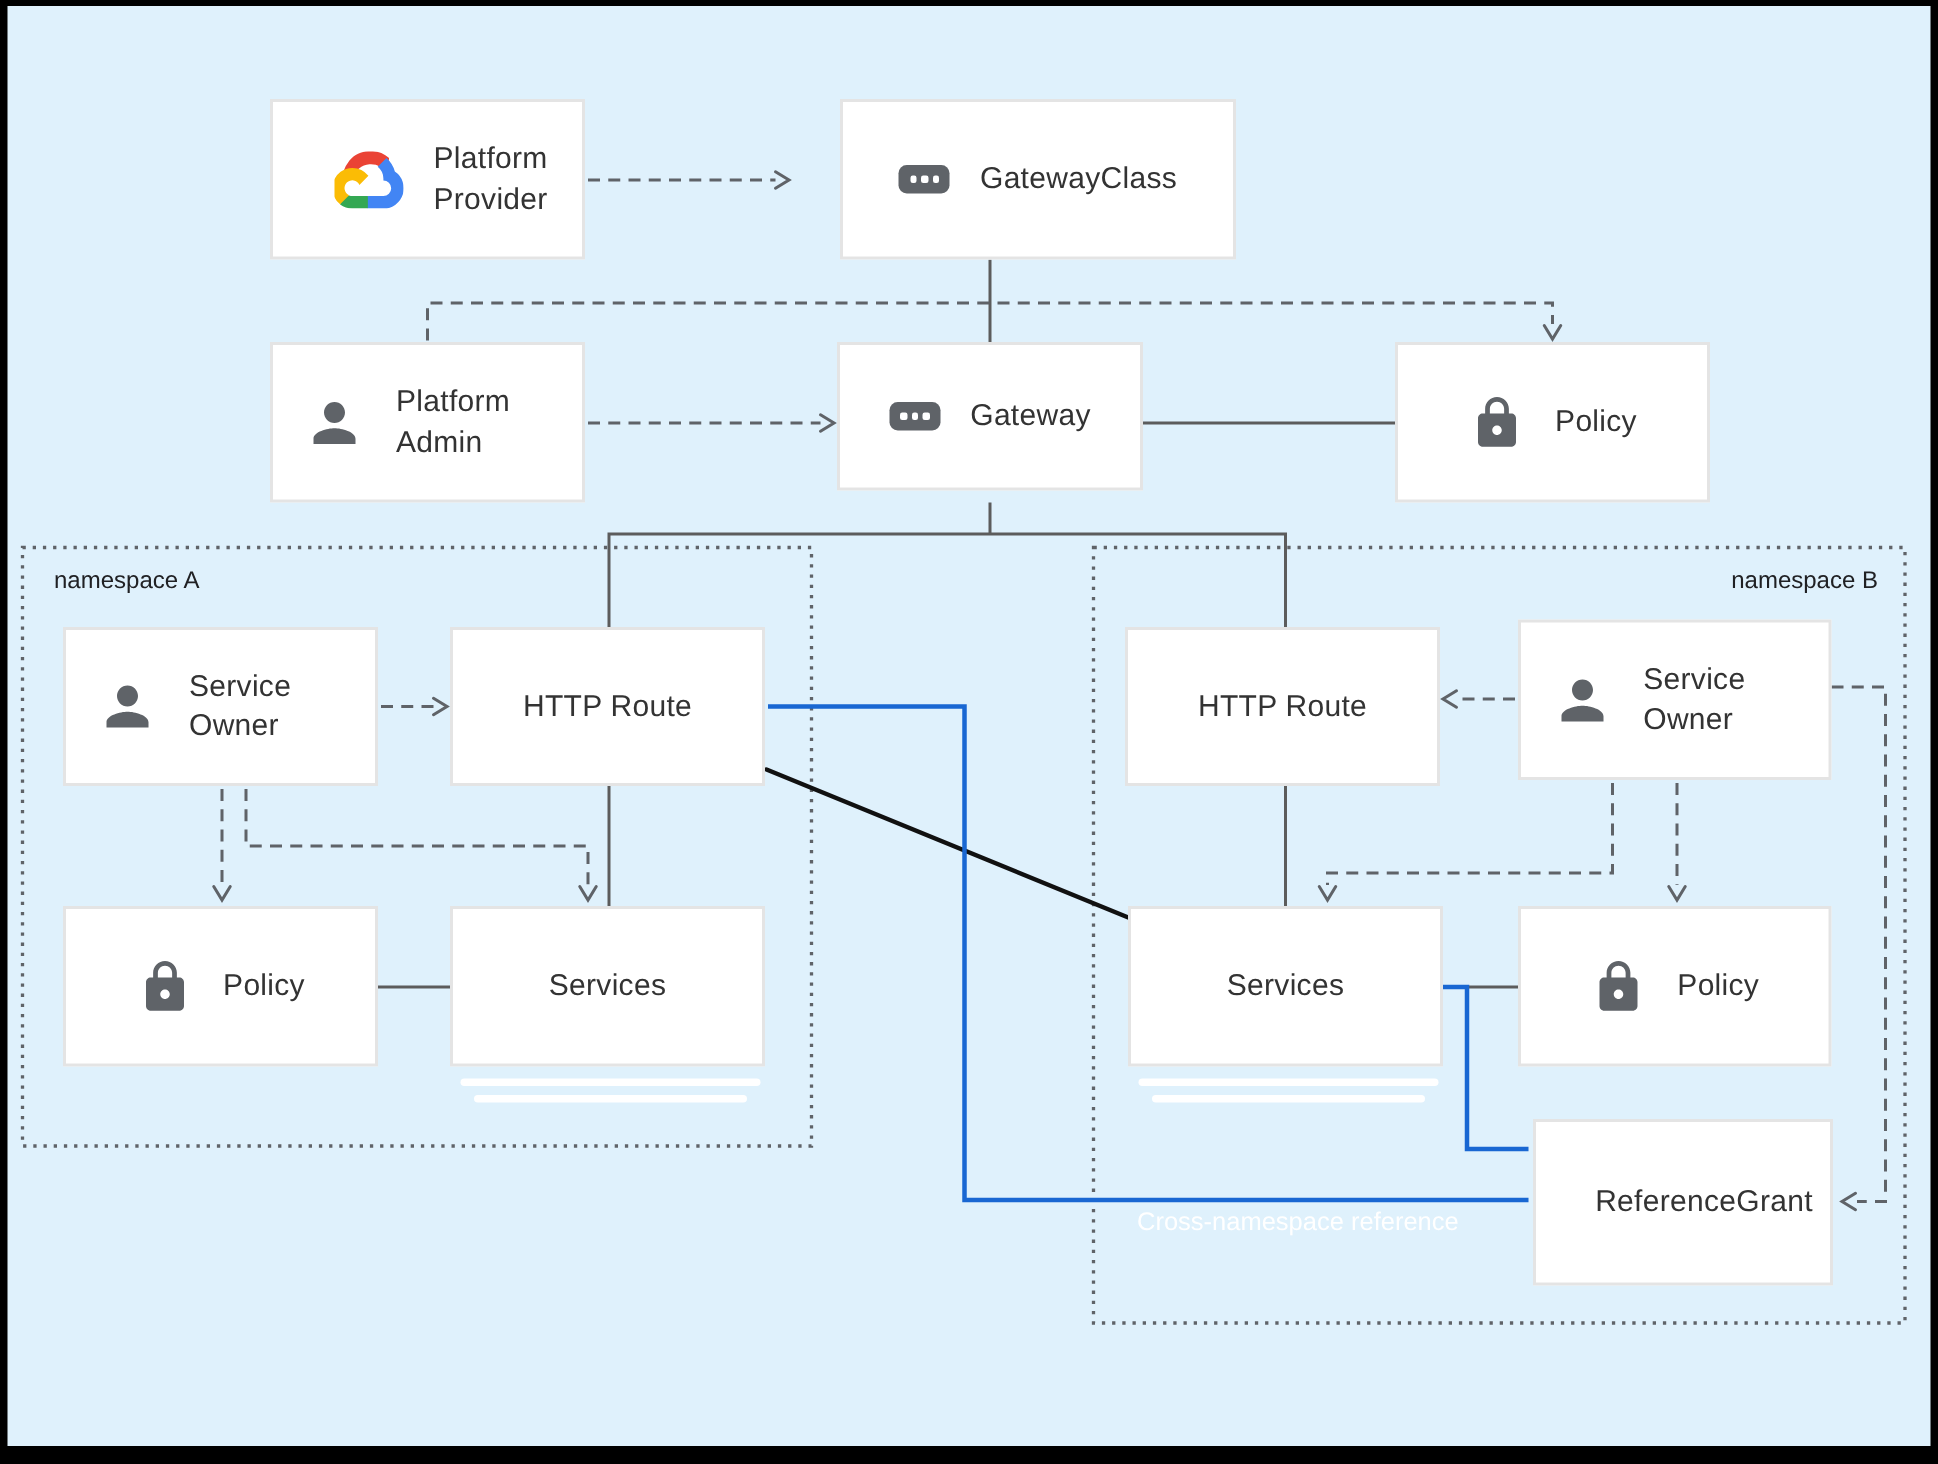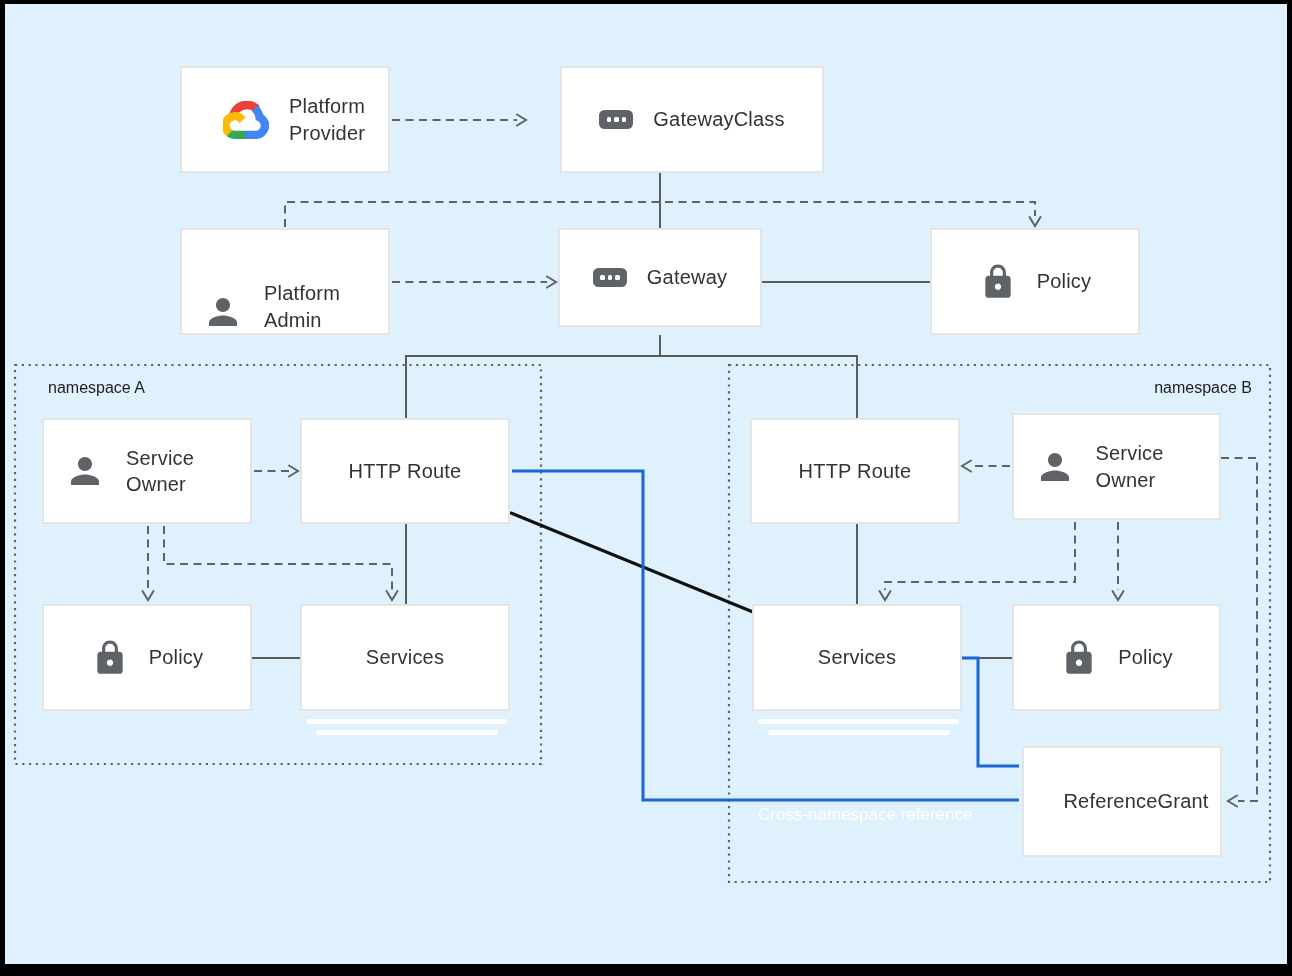--- a/index.html
+++ b/index.html
@@ -85,21 +85,21 @@
         <path d="M1112.5 591 L1118 600 L1123.5 591"></path>
         <path d="M1237 795.5 L1228 801 L1237 806.5"></path>
       </g>
 
       <path d="M511 513 L753 612" fill="none" stroke="#111" stroke-width="3" stroke-linecap="round"></path>
 
       <path d="M512 471 H643 V800 H1019" fill="none" stroke="#1967d2" stroke-width="3"></path>
       <path d="M962 658 H978 V766 H1019" fill="none" stroke="#1967d2" stroke-width="3"></path>
     </svg>
 
-    <div class="ns-label" style="left:48px; top:379px;">namespace A</div>
+    <div class="ns-label" style="left:36px; top:379px;">namespace A</div>
     <div class="ns-label" style="right:40px; top:379px;">namespace B</div>
 
     <div class="node" style="left:180px; top:66px; width:210px; height:107px;padding-left:41px;">
       <span class="icon">
         <svg width="46" height="38" viewBox="0 0 256 212">
           <path fill="#ea4335" d="M170.25 56.82h8.12l23.16-23.16 1.14-9.83C159.4-14.2 93.5-10.08 55.3 33.05a128.6 128.6 0 0 0-22.4 41.6c2.58-1.06 5.44-1.23 8.12-.48l46.32-7.64s2.36-3.9 3.58-3.66a71.38 71.38 0 0 1 79.33-6.05z"></path>
           <path fill="#4285f4" d="M224.2 74.65a103.66 103.66 0 0 0-31.24-50.36l-32.49 32.49a57.37 57.37 0 0 1 21.06 45.51v5.78a28.92 28.92 0 1 1 0 57.85h-57.85l-5.78 5.86v34.7l5.78 5.78h57.85a75.24 75.24 0 0 0 42.67-137.61z"></path>
           <path fill="#34a853" d="M65.9 212.26h57.85v-46.32H65.9a28.6 28.6 0 0 1-11.87-2.6l-8.12 2.52-23.32 23.16-2.03 8.12a75.57 75.57 0 0 0 45.34 15.12z"></path>
           <path fill="#fbbc05" d="M65.9 61.1A75.24 75.24 0 0 0 20.5 196l33.55-33.55a28.92 28.92 0 1 1 38.25-38.25l33.55-33.55A75.08 75.08 0 0 0 65.9 61.1z"></path>
         </svg>
@@ -109,21 +109,21 @@
 
     <div class="node" style="left:560px; top:66px; width:264px; height:107px;">
       <span class="resource-icon">
           <i></i>
           <i></i>
           <i></i>
         </span>
       <span class="label">GatewayClass</span>
     </div>
 
-    <div class="node" style="left:180px; top:228px; width:210px; height:107px;align-items:flex-end;">
+    <div class="node" style="left:180px; top:228px; width:210px; height:107px;">
       <span class="icon">
         <svg width="42" height="42" viewBox="0 0 24 24">
             <path fill="#5f6368" d="M12 12c2.21 0 4-1.79 4-4s-1.79-4-4-4-4 1.79-4 4 1.79 4 4 4zm0 2c-2.67 0-8 1.34-8 4v2h16v-2c0-2.66-5.33-4-8-4z"></path>
           </svg>
       </span>
       <span class="label wrap">Platform Admin</span>
     </div>
 
     <div class="node" style="left:558px; top:228px; width:204px; height:99px;">
       <span class="resource-icon">

